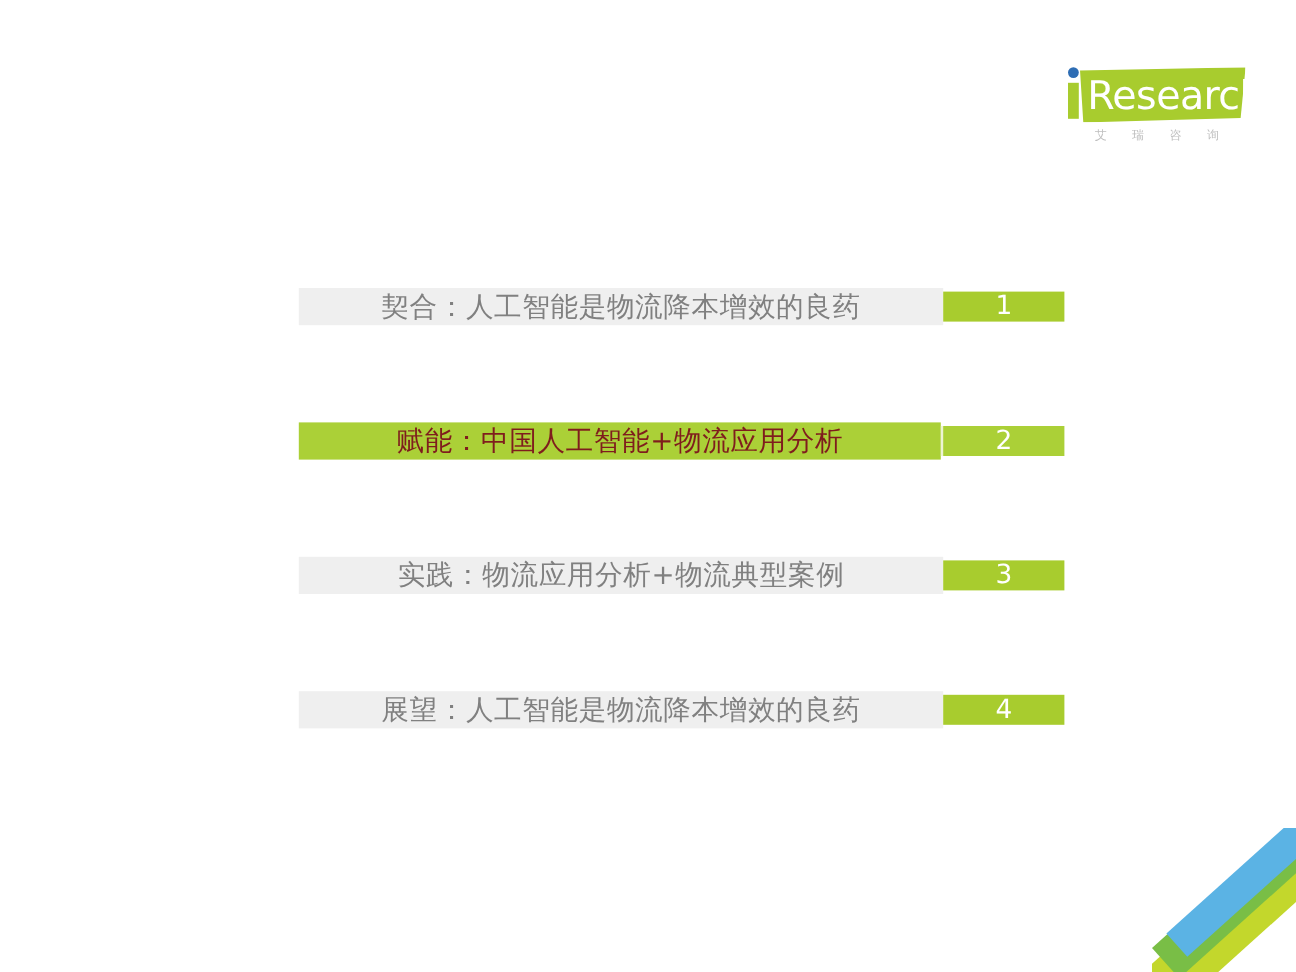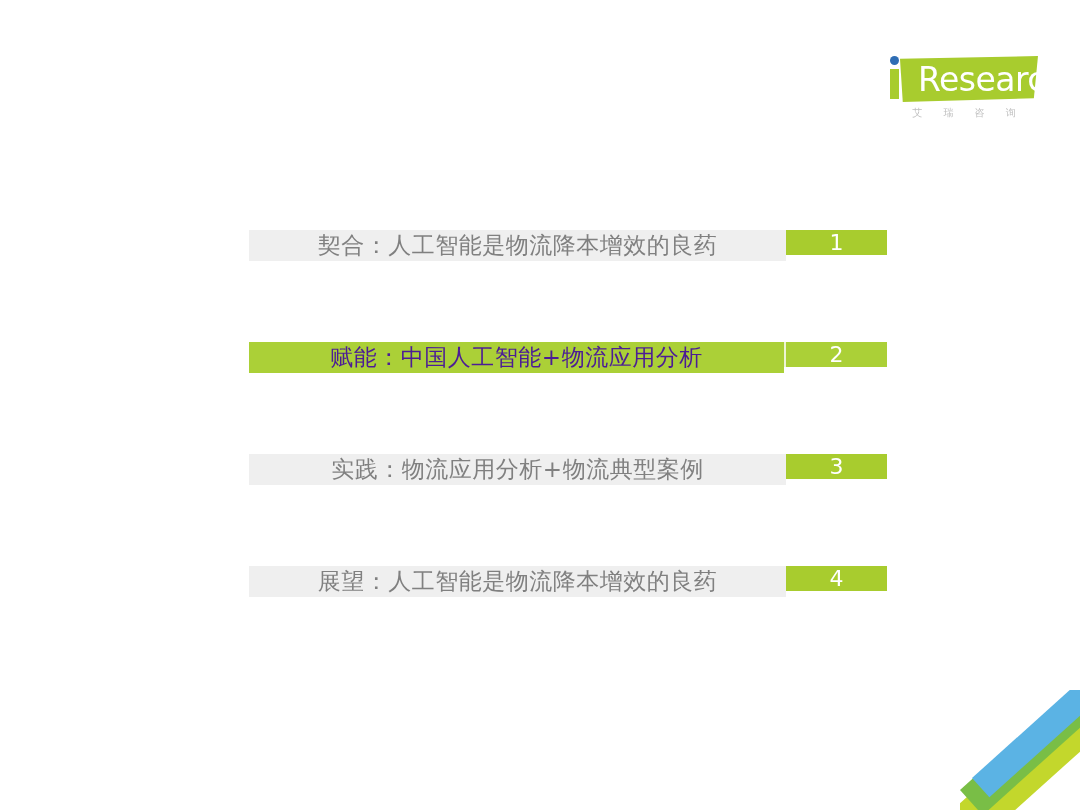--- a/index.html
+++ b/index.html
@@ -48,21 +48,21 @@
   .logo-istem {
     position: absolute;
     left: 12px;
     top: 21px;
     width: 9px;
     height: 30px;
     background: #A8CC2E;
   }
   .logo-word {
     position: absolute;
-    left: 40px;
+    left: 28px;
     top: 12px;
     width: 130px;
     height: 40px;
     color: #ffffff;
     font-size: 33px;
     line-height: 40px;
     letter-spacing: -0.5px;
     font-family: "DejaVu Sans", sans-serif;
     font-weight: 400;
     white-space: nowrap;
@@ -87,21 +87,21 @@
     left: 221px;
     top: 230px;
     width: 638px;
   }
   .row {
     position: relative;
     width: 638px;
     height: 50px;
     margin-bottom: 62px;
     display: flex;
-    align-items: flex-start;
+    align-items: center;
     padding-left: 28px;
   }
   .row:last-child { margin-bottom: 0; }
 
   .row-label {
     flex: 1 1 auto;
     display: flex;
     align-items: center;
     justify-content: center;
     font-size: 23px;
@@ -124,21 +124,21 @@
     background: #EFEFEF;
     color: #808080;
   }
   .row.inactive .row-num {
     background: #A8CC2E;
   }
 
   
   .row.active .row-label {
     background: #ABD037;
-    color: #4c1d95;
+    color: #7f1d1d;
   }
   .row.active .row-num {
     background: #ABD037;
     border-left: 2px solid #EDF4D4;
   }
 
   
   .corner {
     position: absolute;
     right: 0;

